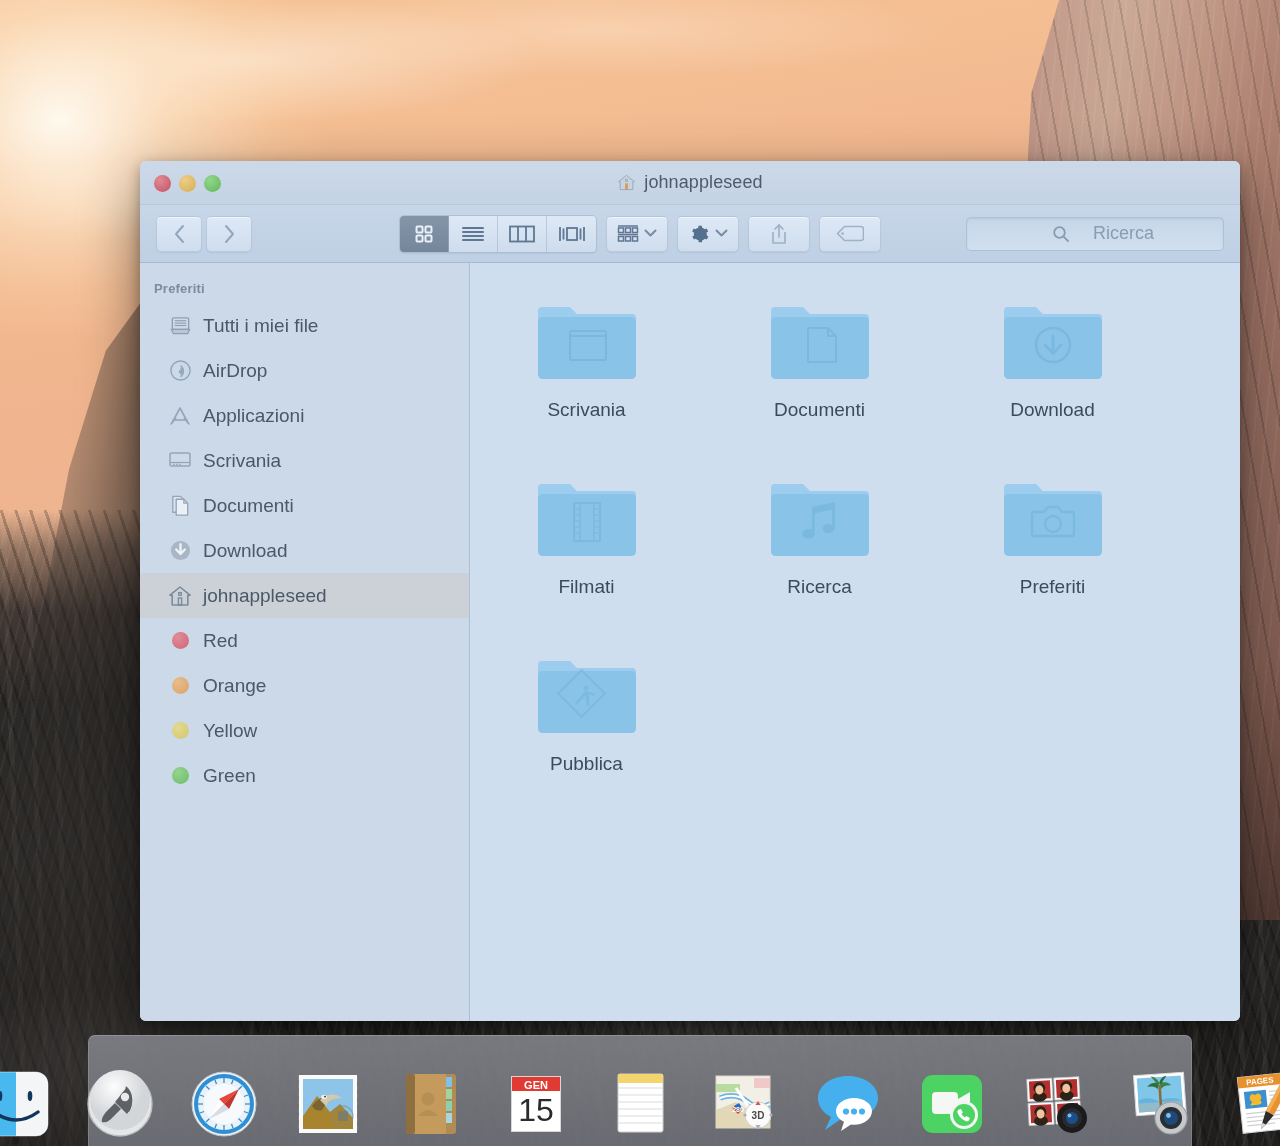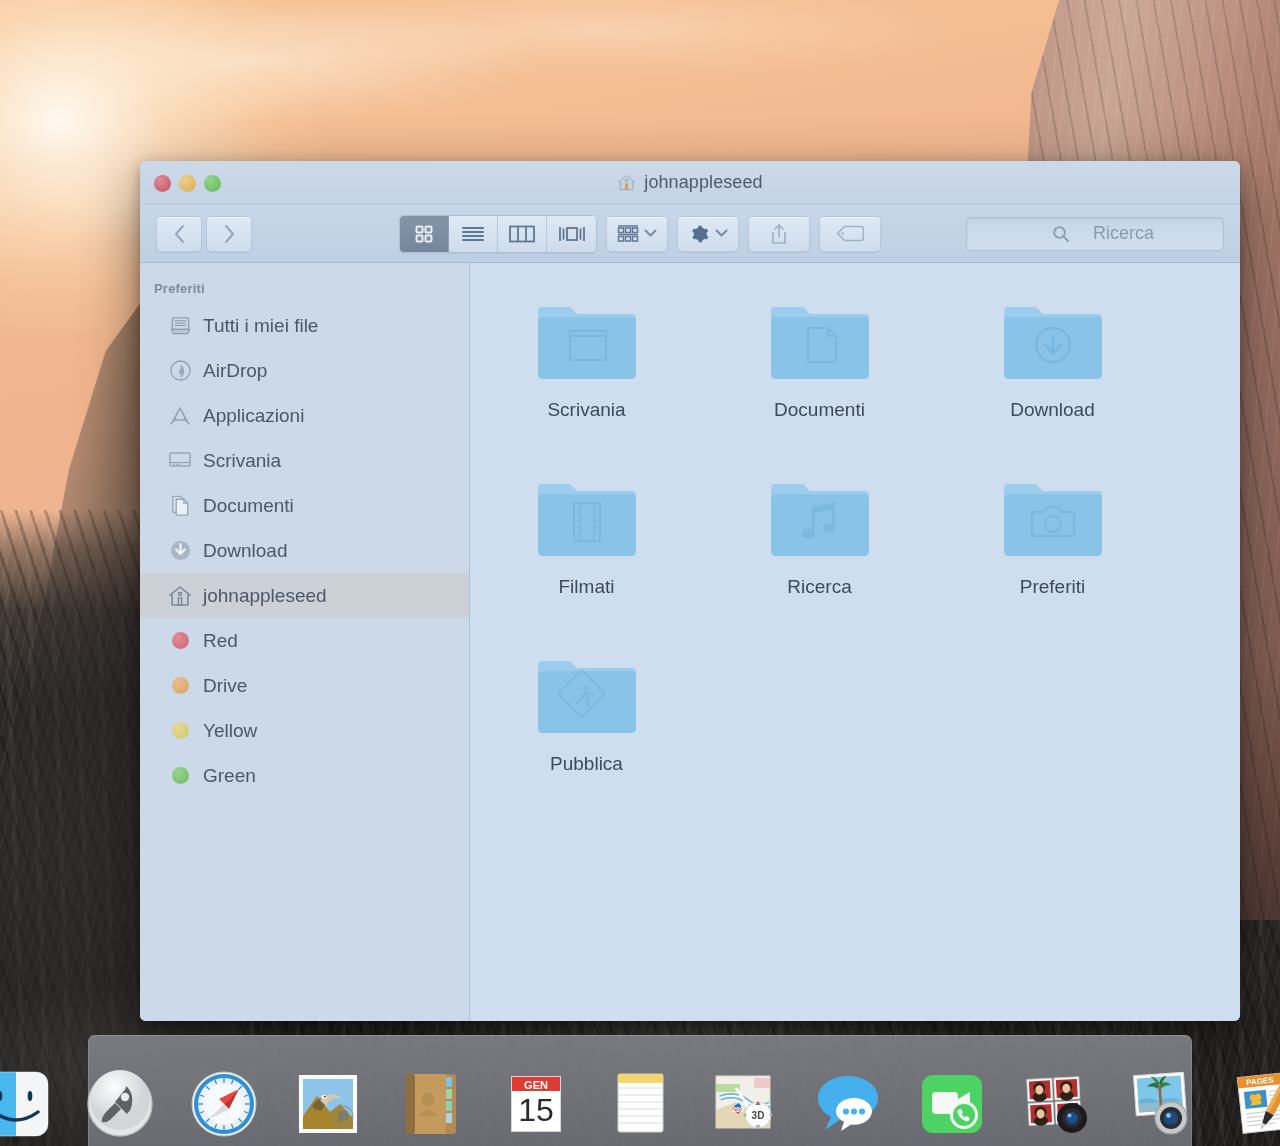--- a/index.html
+++ b/index.html
@@ -414,21 +414,21 @@
       <div class="sb-item">
         <span class="sb-ico">
           <span class="dot" style="background:radial-gradient(circle at 35% 30%, #e18c97, #d4707f 70%, #c5636f);"></span>
         </span>
         <span>Red</span>
       </div>
       <div class="sb-item">
         <span class="sb-ico">
           <span class="dot" style="background:radial-gradient(circle at 35% 30%, #e9bd8c, #ddaa72 70%, #cf9c66);"></span>
         </span>
-        <span>Drive</span>
+        <span>Orange</span>
       </div>
       <div class="sb-item">
         <span class="sb-ico">
           <span class="dot" style="background:radial-gradient(circle at 35% 30%, #e3da91, #d7cc77 70%, #c8bd6c);"></span>
         </span>
         <span>Yellow</span>
       </div>
       <div class="sb-item">
         <span class="sb-ico">
           <span class="dot" style="background:radial-gradient(circle at 35% 30%, #95d48f, #79c373 70%, #6ab464);"></span>

